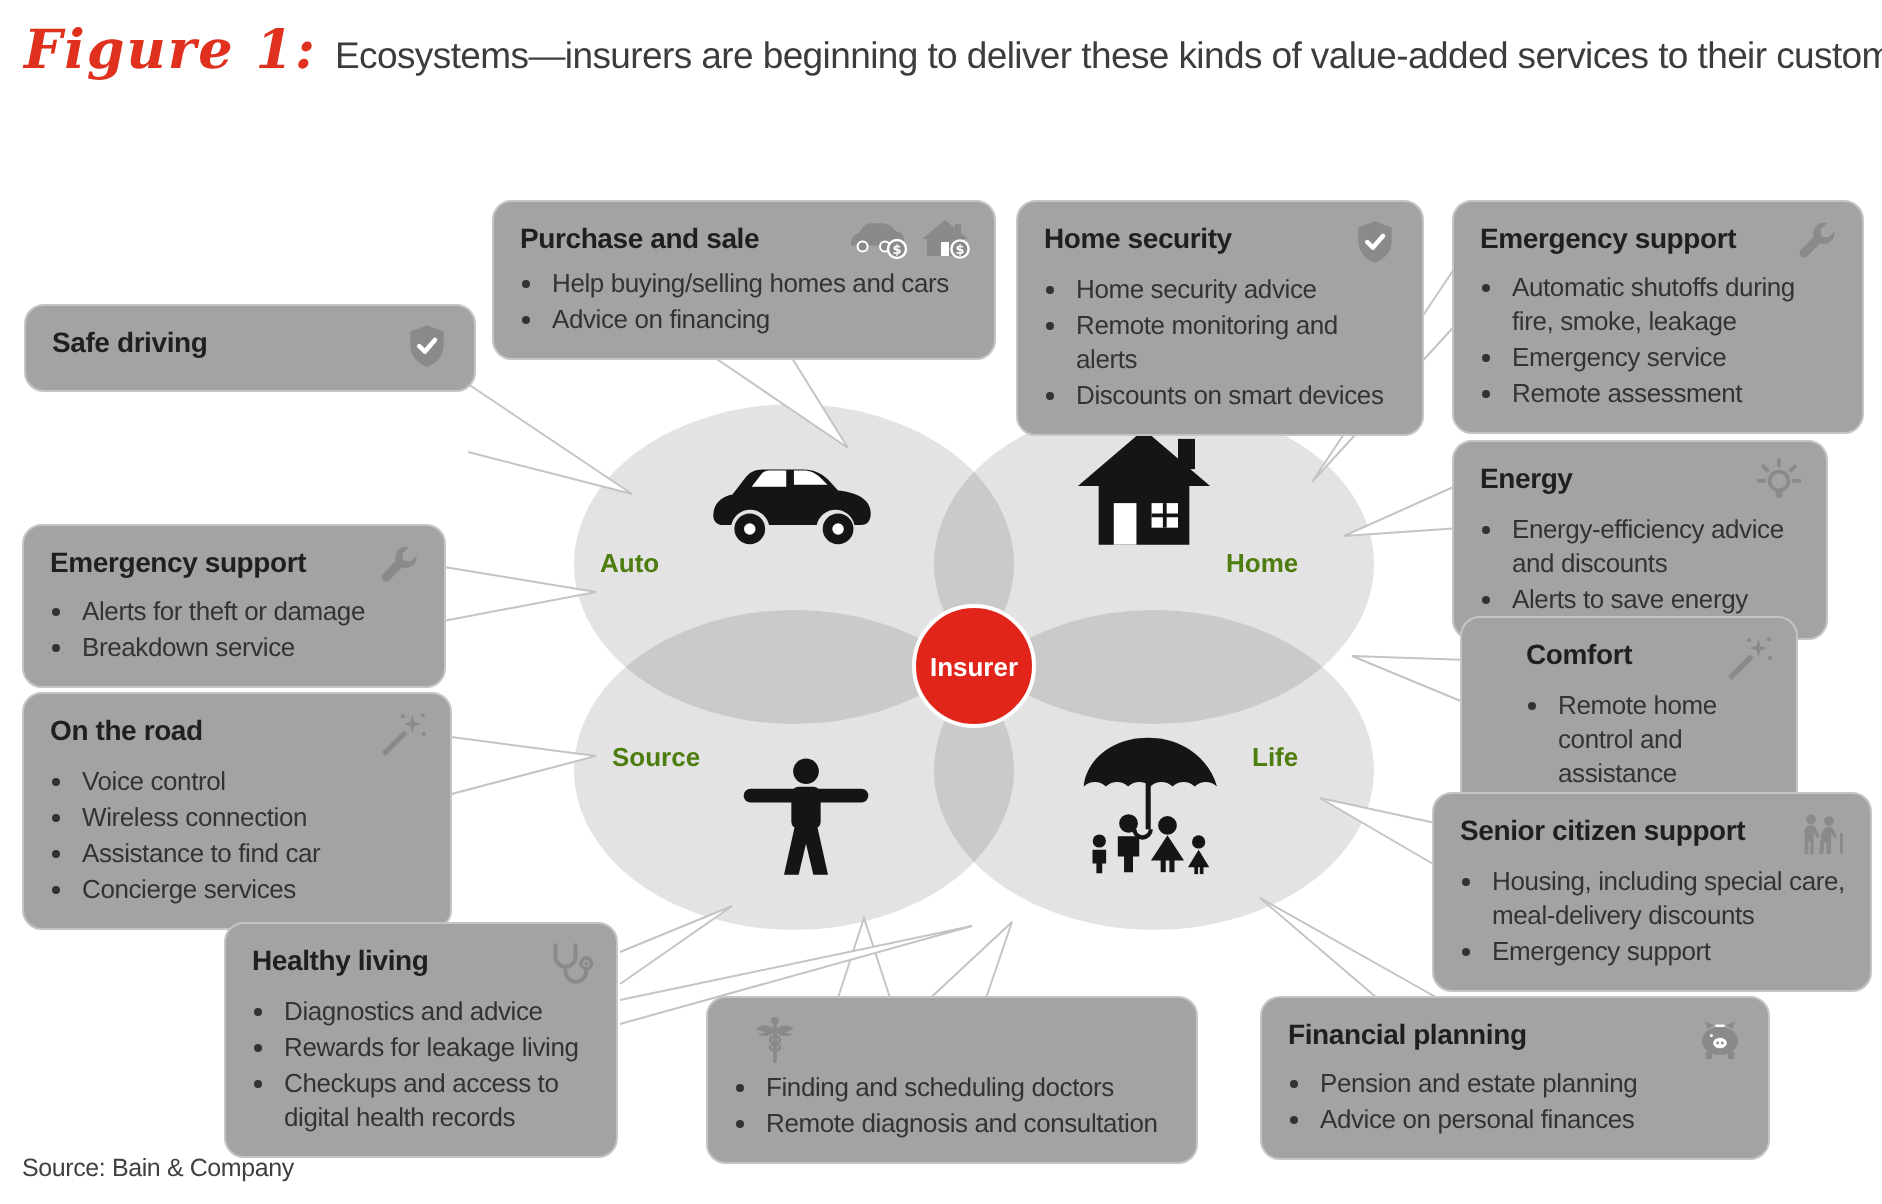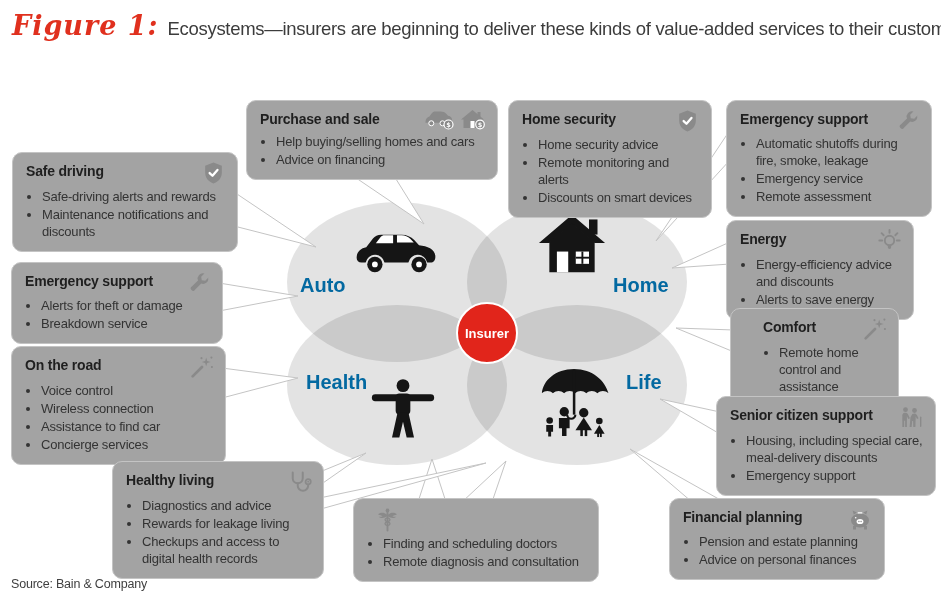--- a/index.html
+++ b/index.html
@@ -11,21 +11,21 @@
   #figtitle{position:absolute;left:12px;top:10px;display:flex;align-items:baseline;white-space:nowrap;}
   #figtitle .fig-label{
     font-family:"DejaVu Serif",serif;font-style:italic;font-weight:bold;
     color:#e0301e;font-size:27px;letter-spacing:1px;
   }
   #figtitle .fig-text{
     color:#3c3c3c;font-size:18.5px;margin-left:9px;letter-spacing:-0.3px;font-weight:500;
   }
   
   #venn-svg{position:absolute;left:0;top:0;}
-  .venn-label{position:absolute;font-size:20px;font-weight:bold;color:#0369a1;}
+  .venn-label{position:absolute;font-size:13px;font-weight:bold;color:#4d7c0f;}
   .center-icon{position:absolute;}
   #insurer-circle{
     position:absolute;left:456px;top:302px;width:62px;height:62px;border-radius:50%;
     background:#e1251b;border:2px solid #fff;box-sizing:border-box;
     display:flex;align-items:center;justify-content:center;
     color:#fff;font-size:13px;font-weight:bold;
   }
   
   .callout{
     position:absolute;background:#a3a3a3;border:1px solid #c4c4c4;border-radius:10px;
@@ -39,23 +39,23 @@
   
   #co-safe-driving      {left:12px; top:152px; width:226px;}
   #co-emergency-auto    {left:11px; top:262px; width:212px;}
   #co-on-the-road       {left:11px; top:346px; width:215px;}
   #co-purchase          {left:246px;top:100px; width:252px;}
   #co-home-security     {left:508px;top:100px; width:204px;}
   #co-emergency-home    {left:726px;top:100px; width:206px;}
   #co-energy            {left:726px;top:220px; width:188px;}
   #co-comfort           {left:730px;top:308px; width:169px;padding-left:32px;}
   #co-senior            {left:716px;top:396px; width:220px;}
-  #co-financial         {left:630px;top:498px; width:216px;margin-left:39px;}
+  #co-financial         {left:630px;top:498px; width:255px;}
   #co-treatment         {left:353px;top:498px; width:246px;}
-  #co-healthy           {left:112px;top:461px; width:212px;}
+  #co-healthy           {left:112px;top:461px; width:197px;}
   
   #source{position:absolute;left:11px;top:577px;font-size:12.5px;color:#404040;letter-spacing:-0.2px;}
 </style>
 </head>
 <body>
 
 <div id="canvas">
 
   <div id="figtitle">
     <span class="fig-label">Figure 1:</span>
@@ -82,21 +82,21 @@
       <path d="M692 502 L630 449 L724 502"></path>
       <path d="M418 502 L432 459 L446 502"></path>
       <path d="M462 502 L506 461 L492 502"></path>
       <path d="M310 476 L366 453 L310 492"></path>
       <path d="M310 500 L486 463 L310 512"></path>
     </g>
   </svg>
 
   <div class="venn-label" style="left:300px;top:274px;">Auto</div>
   <div class="venn-label" style="left:613px;top:274px;">Home</div>
-  <div class="venn-label" style="left:306px;top:371px;">Health</div>
+  <div class="venn-label" style="left:306px;top:371px;">Source</div>
   <div class="venn-label" style="left:626px;top:371px;">Life</div>
 
   <svg class="center-icon" style="left:348px;top:228px;" width="96" height="48" viewBox="0 0 100 50">
     <path d="M14 36c-3 0-5-2-5-5 0-6 4-10 10-11l7-9c2-2.6 5-4 8.5-4H56c5 0 9.6 2 13 5.5L74 18c9 1 17 4 17 12 0 4-2 6-5 6h-3.5a10 10 0 0 0-19.6 0H38a10 10 0 0 0-19.6 0Z" fill="#151515"></path>
     <path d="M29 16l5-6.5c1-1.3 2.5-2 4-2H47v8.5Z" fill="#fff"></path>
     <path d="M51 7.5h5c3.4 0 6.4 1.3 8.8 3.8L68.5 15H51Z" fill="#fff"></path>
     <circle cx="28" cy="38" r="8" fill="#151515"></circle>
       <circle cx="28" cy="38" r="3" fill="#fff"></circle>
     <circle cx="74" cy="38" r="8" fill="#151515"></circle>
       <circle cx="74" cy="38" r="3" fill="#fff"></circle>
@@ -141,24 +141,20 @@
   <div class="callout" id="co-safe-driving">
     <div class="co-head">
       <span class="co-title">Safe driving</span>
       <span class="co-icons">
           <svg width="25" height="25" viewBox="0 0 24 24">
             <path d="M12 1.5 20 4.5 V11 c0 5.2-3.4 8.9-8 10.5 C7.4 19.9 4 16.2 4 11 V4.5 Z" fill="#8a8a8a"></path>
             <path d="M8.3 11.6 11 14.2 15.8 8.6" fill="none" stroke="#fff" stroke-width="2.2" stroke-linecap="round" stroke-linejoin="round"></path>
           </svg>
         </span>
     </div>
-    <ul>
-      <li>Safe-driving alerts and rewards</li>
-      <li>Maintenance notifications and discounts</li>
-    </ul>
   </div>
 
   <div class="callout" id="co-emergency-auto">
     <div class="co-head">
       <span class="co-title">Emergency support</span>
       <span class="co-icons">
           <svg width="24" height="24" viewBox="0 0 24 24">
             <path d="M21 6.2a5.2 5.2 0 0 1-6.8 6.4L8 18.8a2.3 2.3 0 1 1-3.2-3.2l6.2-6.2A5.2 5.2 0 0 1 17.4 2.6L14.2 5.8l.5 3.5 3.5.5 3.2-3.2z" fill="#8a8a8a"></path>
           </svg>
         </span>

